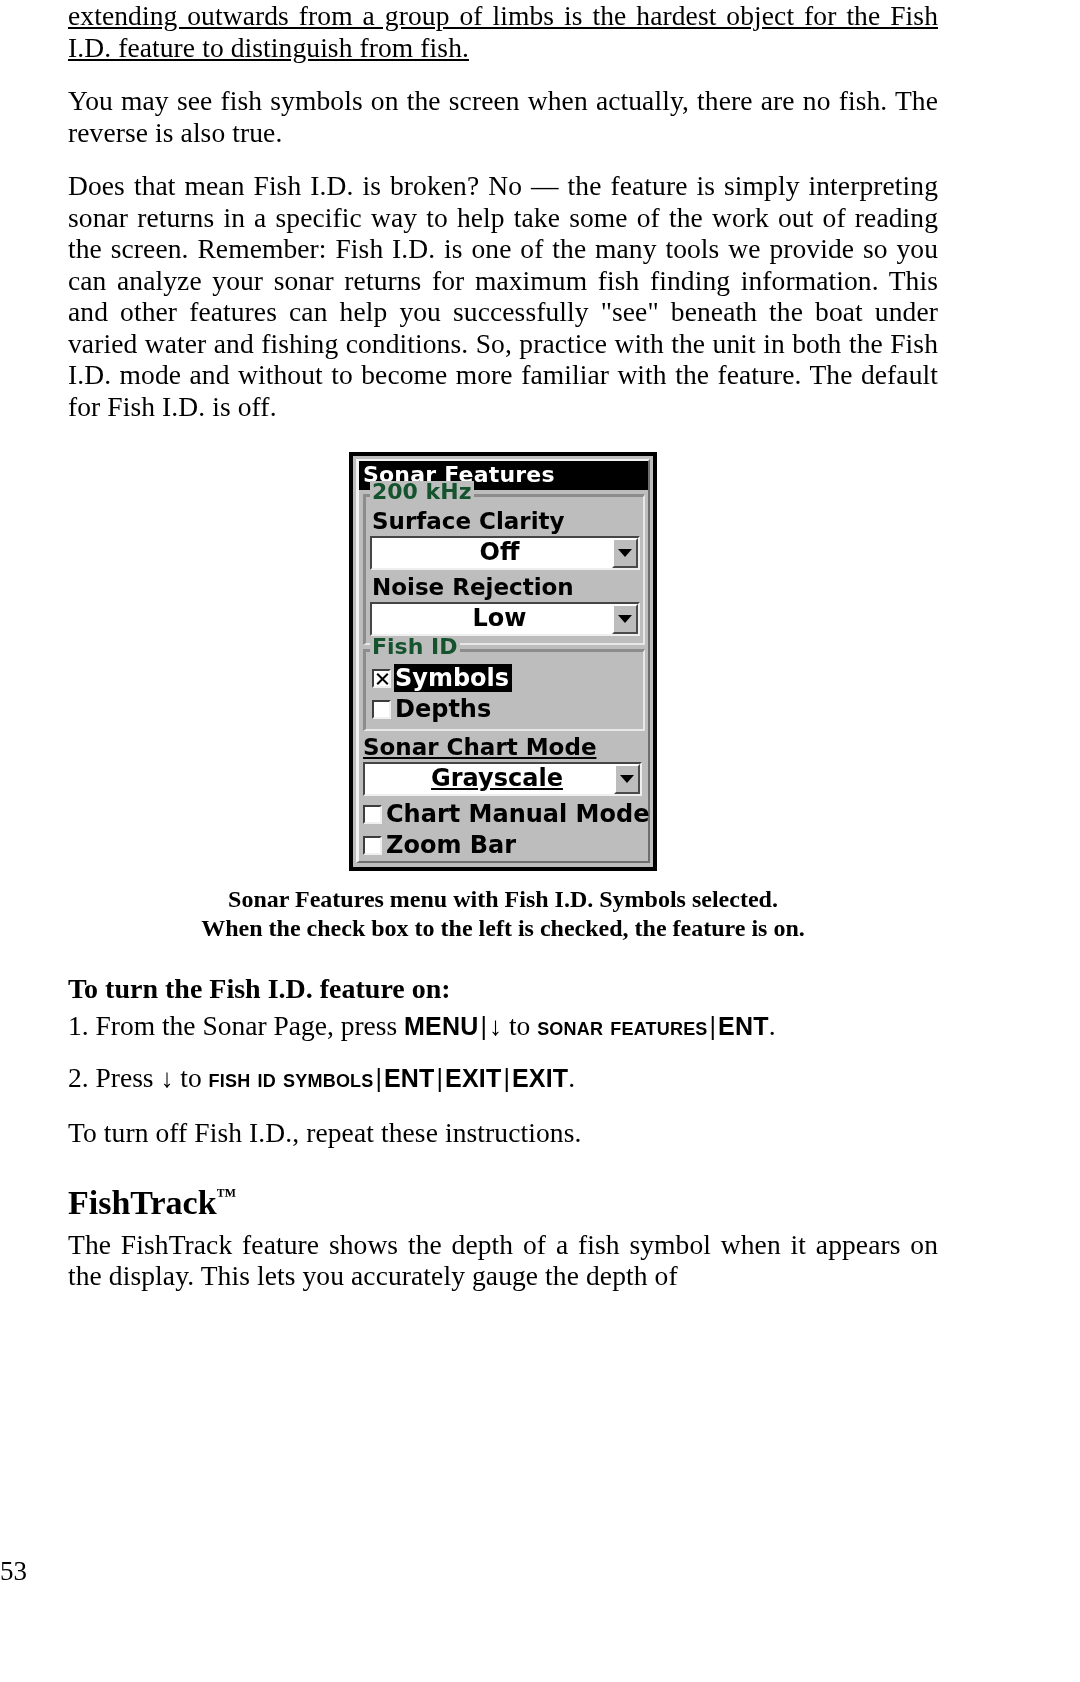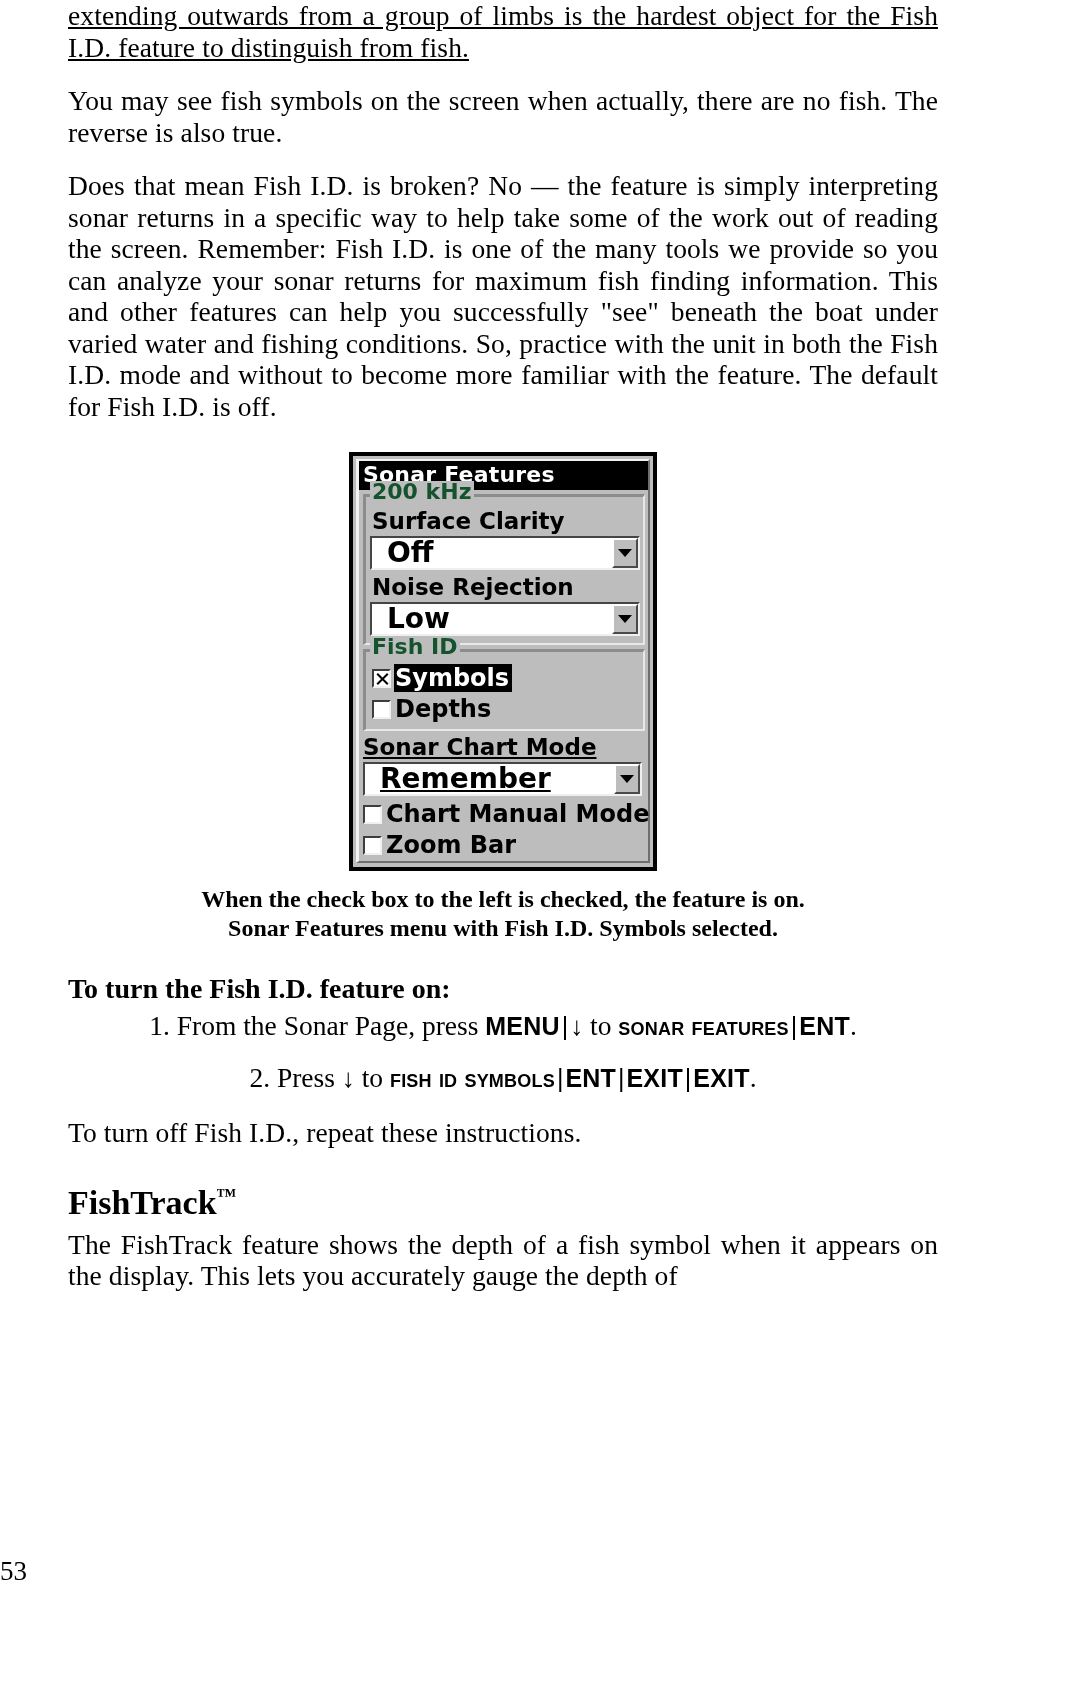--- a/index.html
+++ b/index.html
@@ -111,26 +111,27 @@
     background: #ffffff;
     border-left: 2px solid #454545;
     border-top: 2px solid #454545;
     border-right: 2px solid #efefef;
     border-bottom: 2px solid #efefef;
     height: 30px;
     margin: 1px 1px 3px 2px;
   }
   .combo-val {
     flex: 1;
-    font-size: 28px;
+    font-size: 24px;
     line-height: 29px;
     padding-left: 15px;
     color: #000;
     white-space: nowrap;
     overflow: hidden;
+    text-align: center;
   }
   .combo-btn {
     width: 26px;
     background: #bdbdbd;
     border-left: 2px solid #ffffff;
     border-top: 2px solid #ffffff;
     border-right: 2px solid #4a4a4a;
     border-bottom: 2px solid #4a4a4a;
     display: flex;
     align-items: center;
@@ -216,21 +217,21 @@
   }
   h2.section .tm {
     font-size: 20px;
     vertical-align: super;
     line-height: 0;
   }
   p.step {
     margin: 0 0 22px 0;
     font-size: 27.5px;
     line-height: 33px;
-    text-align: center;
+    text-align: left;
   }
   p.step.tight { margin-bottom: 18px; }
 
   .key {
     font-family: "Liberation Sans", "DejaVu Sans", sans-serif;
     font-weight: bold;
     font-size: 25px;
     letter-spacing: 0.2px;
   }
   .sc {
@@ -317,21 +318,21 @@
               <span class="cbox"></span>
               <span class="cblabel">Depths</span>
             </div>
 
           </div>
         </div>
 
         <div class="plainrow">
           <div class="fieldlabel" style="padding-left:0">Sonar Chart Mode</div>
           <div class="combo" style="margin-left:0;margin-right:6px">
-            <div class="combo-val">Remember</div>
+            <div class="combo-val">Grayscale</div>
             <div class="combo-btn">
                 <span class="arrow-down"></span>
               </div>
           </div>
         </div>
 
         <div class="cbrow">
           <span class="cbox"></span>
           <span class="cblabel">Chart Manual Mode</span>
         </div>
@@ -340,22 +341,22 @@
           <span class="cbox"></span>
           <span class="cblabel">Zoom Bar</span>
         </div>
 
 
       </div>
     </div>
   </div>
 
   <div class="caption">
+    <div>Sonar Features menu with Fish I.D. Symbols selected.</div>
     <div>When the check box to the left is checked, the feature is on.</div>
-    <div>Sonar Features menu with Fish I.D. Symbols selected.</div>
   </div>
 
   <h3 class="subhead">To turn the Fish I.D. feature on:</h3>
 
   <p class="step tight"><span>1. From the Sonar Page, press </span><span class="key">MENU</span><span class="sep">|</span><span class="dn">↓</span><span> to </span><span class="sc">Sonar Features</span><span class="sep">|</span><span class="key">ENT</span><span>.</span></p>
 
   <p class="step"><span>2. Press </span><span class="dn">↓</span><span> to </span><span class="sc">Fish ID Symbols</span><span class="sep">|</span><span class="key">ENT</span><span class="sep">|</span><span class="key">EXIT</span><span class="sep">|</span><span class="key">EXIT</span><span>.</span></p>
 
   <p class="body">To turn off Fish I.D., repeat these instructions.</p>
 

